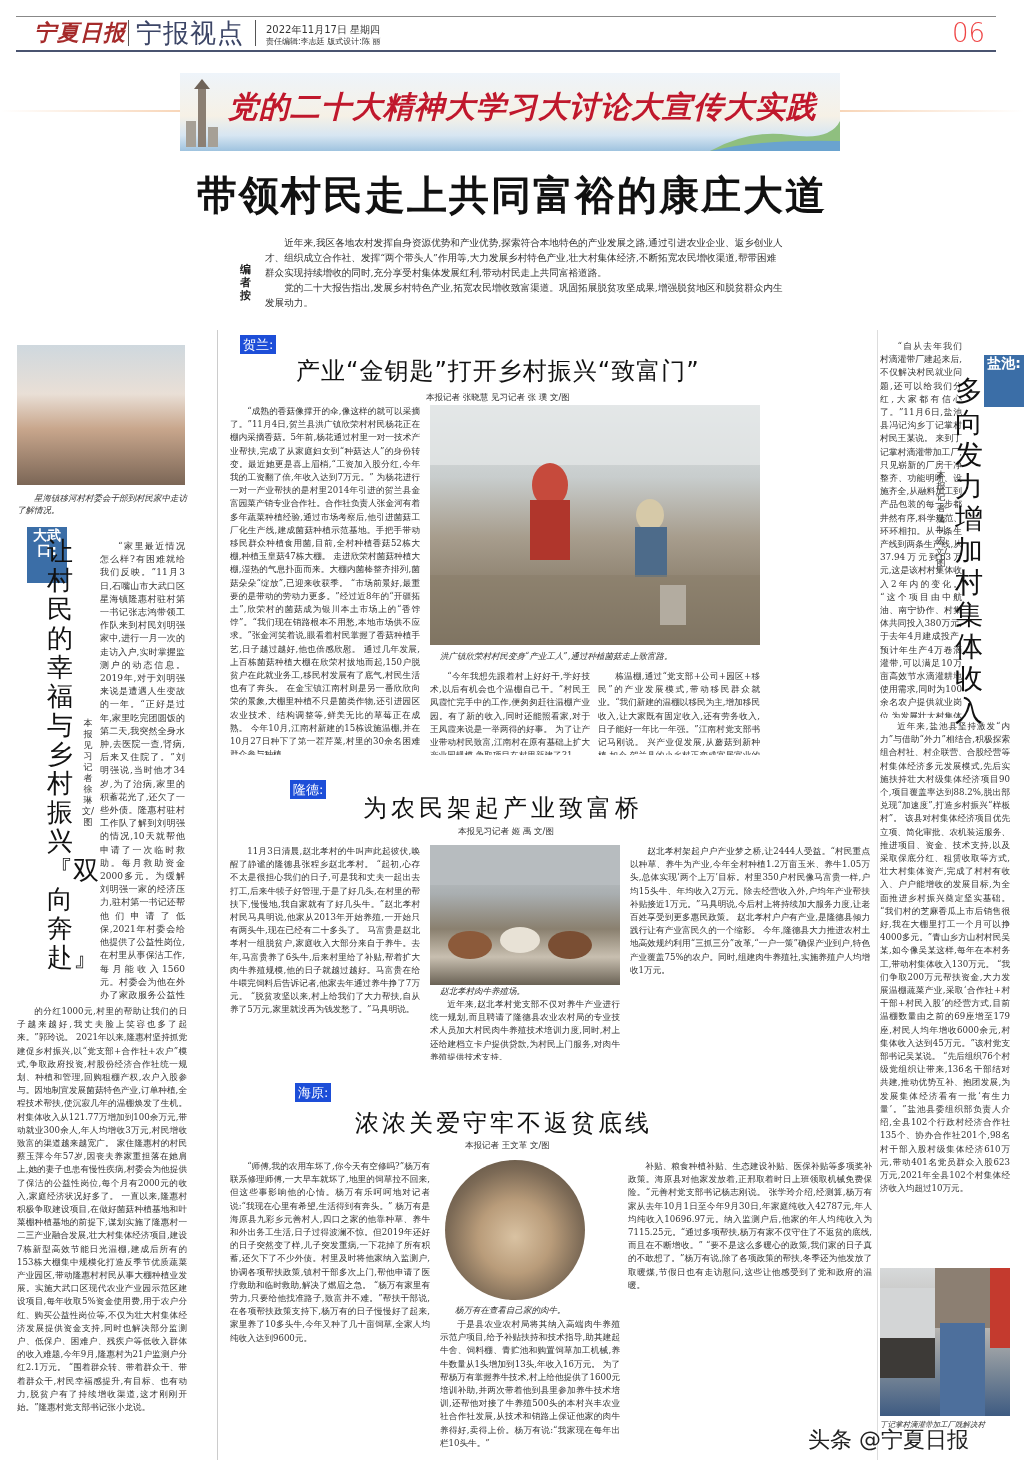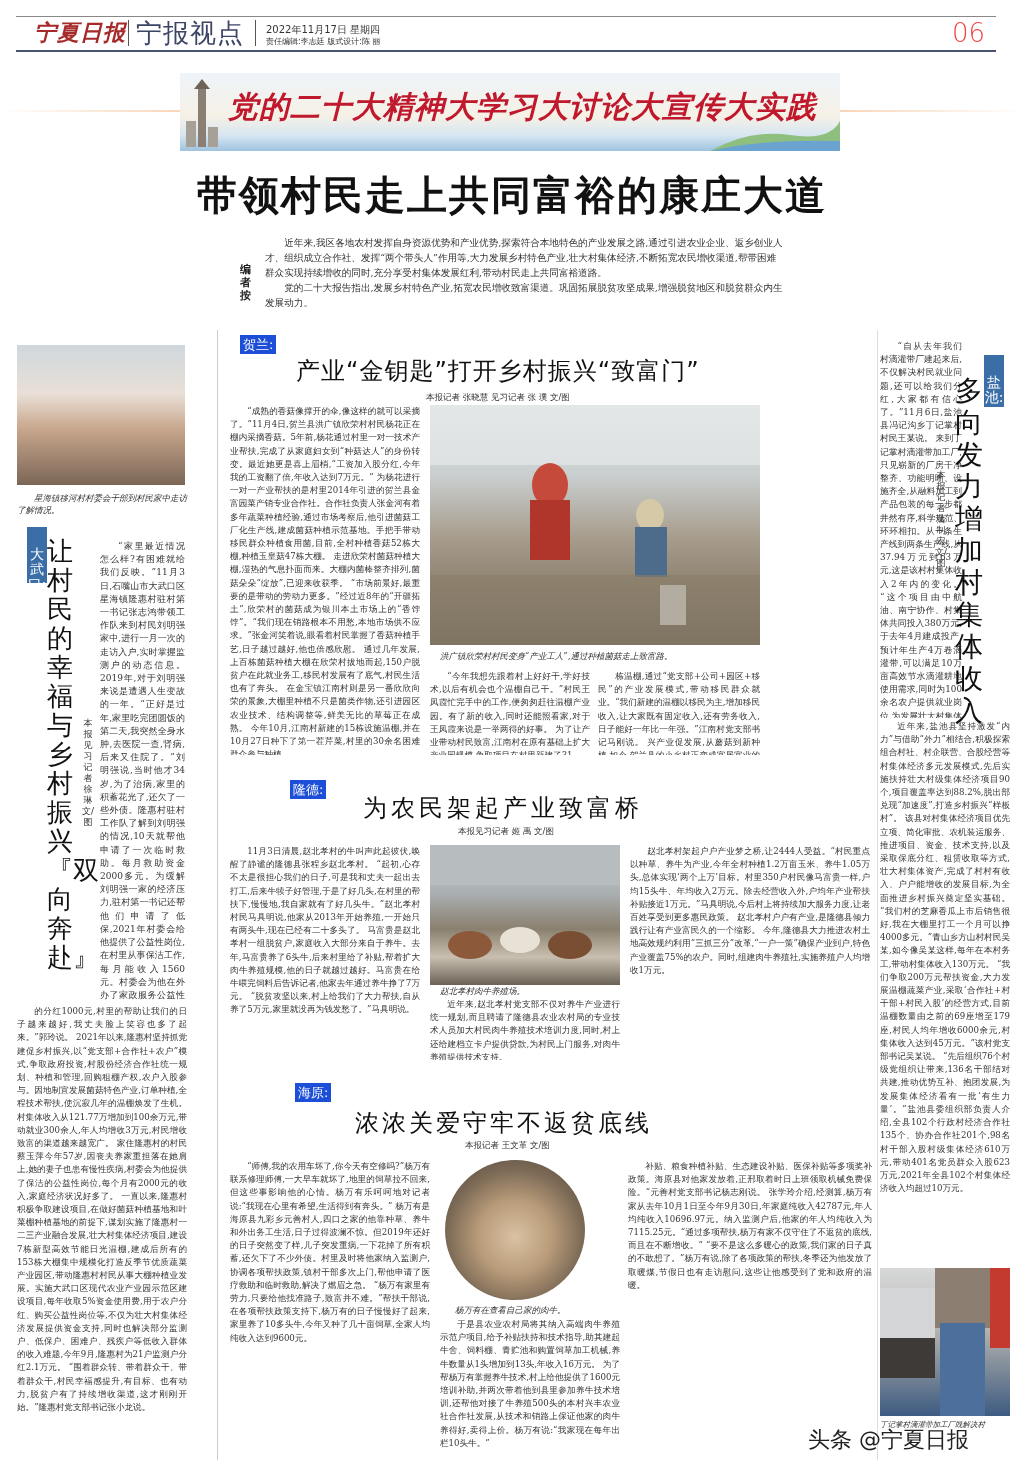--- a/index.html
+++ b/index.html
@@ -49,21 +49,21 @@
       linear-gradient(180deg, #dfe4e6 0%, #c8cdcd 30%, #a79d8d 55%, #8e8270 75%, #6f6556 100%); }
   .photo-cattle { background:
       linear-gradient(180deg, #cdd3d6 0%, #a9aeb0 35%, #8a806f 60%, #c8bfb0 80%, #6a6255 100%); }
   .photo-cow { border-radius: 50%; background:
       radial-gradient(circle at 50% 55%, #d9c2a2 0%, #b99c7a 35%, #7c6a56 65%, #4d4338 100%); }
   .photo-factory { background:
       linear-gradient(180deg, #d7d9da 0%, #b9b6b2 40%, #7a8897 70%, #3e5b82 100%); }
 
   .watermark { left: 808px; top: 1425px; font-family: "DejaVu Sans", sans-serif; font-size: 22px; color: #222; text-shadow: 0 0 2px #fff, 0 0 3px #fff; white-space: nowrap; }
   .vtitle { font-family: Liberation Sans, sans-serif; font-size: 26px; line-height: 29px; color: #111; width: 30px; text-align: left; }
-  .vtag { background: #3b6ea7; color: #fff; font-family: "DejaVu Sans", sans-serif; font-size: 14px; line-height: 15px; width: 20px; text-align: center; padding: 20px 0; }
+  .vtag { background: #3b6ea7; color: #fff; font-family: "DejaVu Sans", sans-serif; font-size: 14px; line-height: 15px; width: 40px; text-align: center; padding: 1px 0; font-weight: bold; }
   .vbyline { font-family: "DejaVu Sans", sans-serif; font-size: 9px; line-height: 11px; color: #333; width: 12px; text-align: center; }
 </style>
 </head>
 <body>
 
 <div class="abs mast-top"></div>
 <div class="abs mast-logo">宁夏日报</div>
 <div class="abs mast-sep1"></div>
 <div class="abs mast-section">宁报视点</div>
 <div class="abs mast-sep2"></div>

